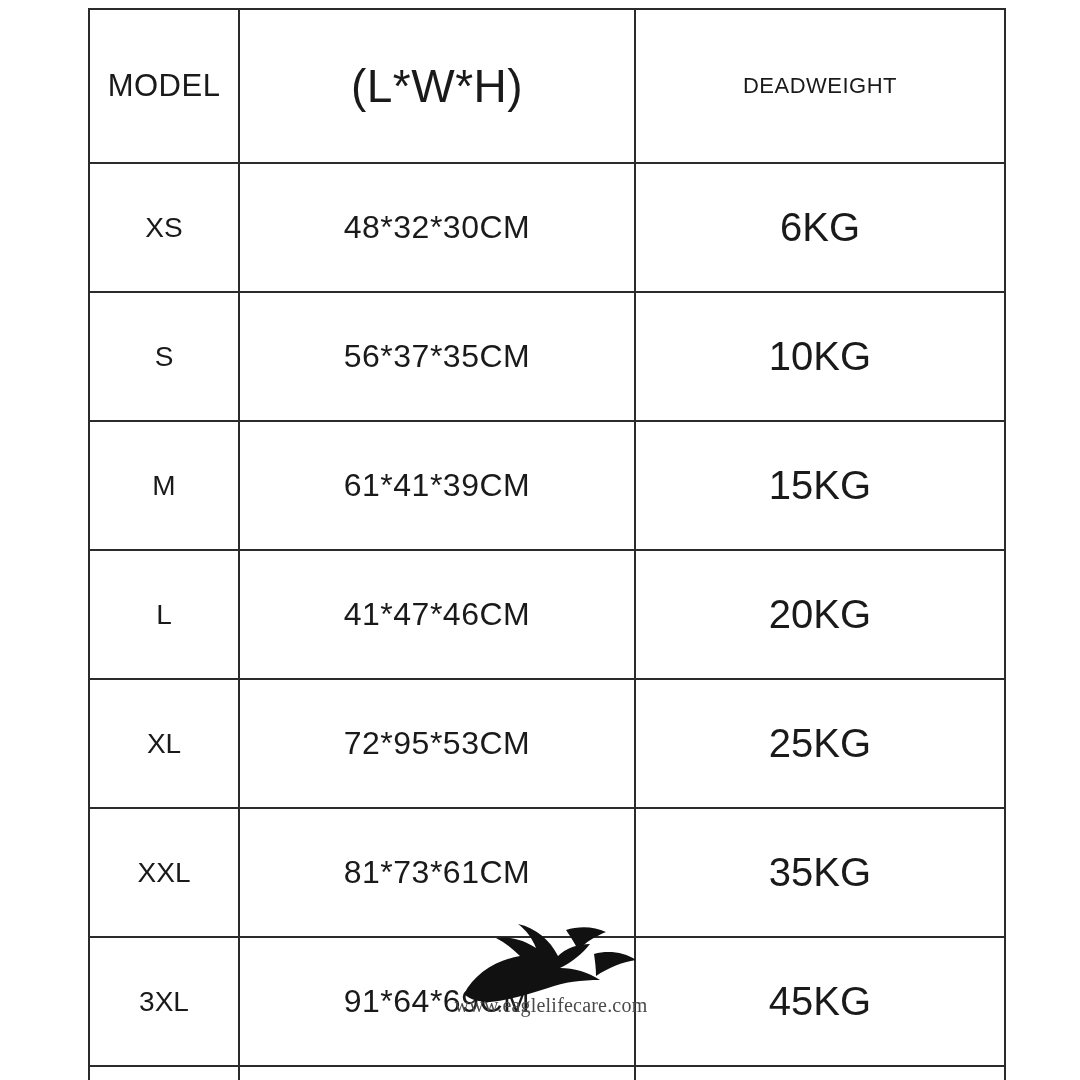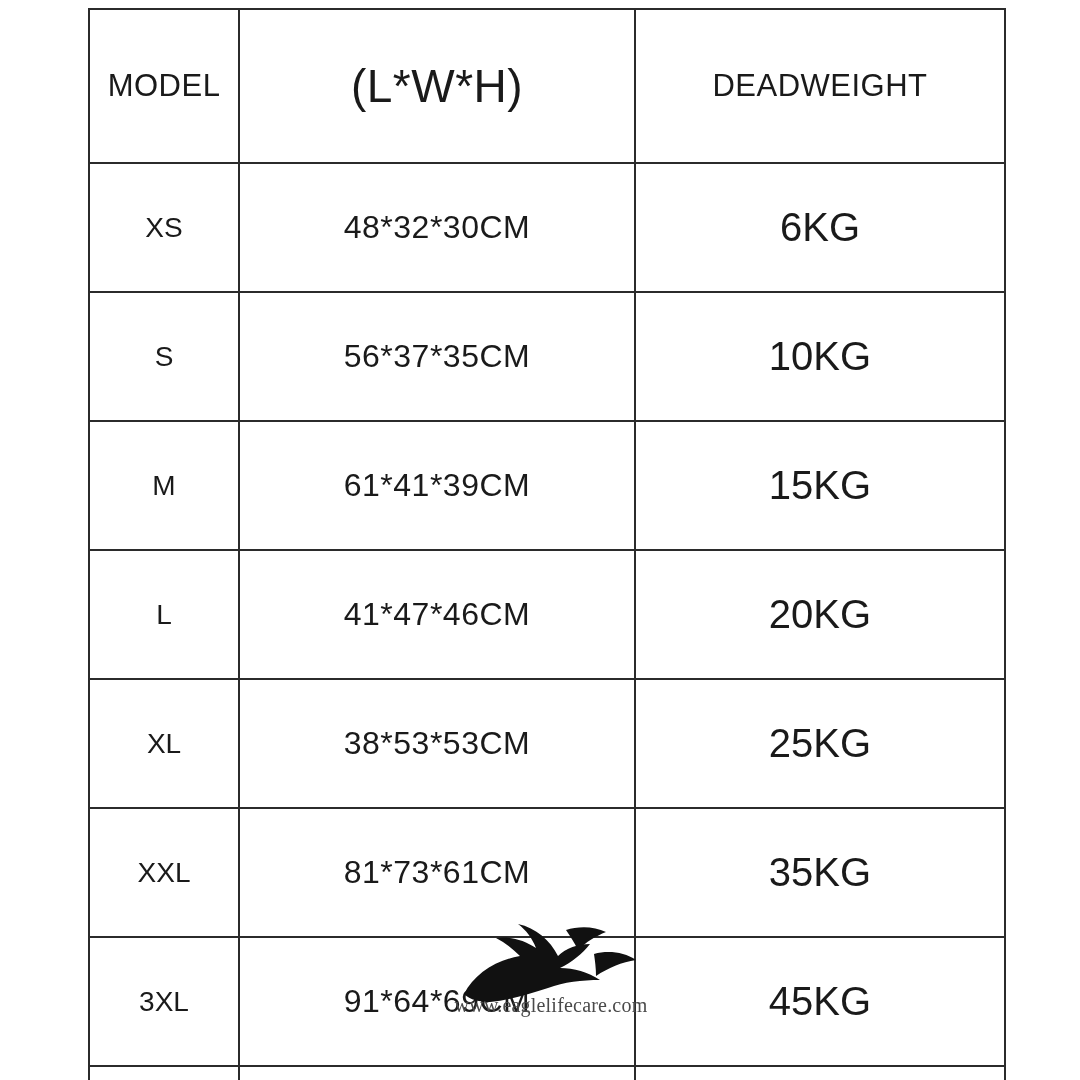--- a/index.html
+++ b/index.html
@@ -54,21 +54,21 @@
     font-size: 31px;
     font-weight: 700;
     letter-spacing: 0.5px;
   }
   .hdr-dims {
     font-size: 46px;
     font-weight: 400;
     letter-spacing: 0.5px;
   }
   .hdr-dw {
-    font-size: 31px;
+    font-size: 22px;
     font-weight: 700;
     letter-spacing: 0.5px;
   }
 
   
   tr.data-row td {
     height: 127px;
   }
   .cell-model {
     font-size: 28px;
@@ -149,21 +149,21 @@
       </tr>
 
       <tr class="data-row">
         <td class="cell-model">L</td>
         <td class="cell-dims">41*47*46CM</td>
         <td class="cell-dw">20KG</td>
       </tr>
 
       <tr class="data-row">
         <td class="cell-model">XL</td>
-        <td class="cell-dims">38*53*53CM</td>
+        <td class="cell-dims">72*95*53CM</td>
         <td class="cell-dw">25KG</td>
       </tr>
 
       <tr class="data-row">
         <td class="cell-model">XXL</td>
         <td class="cell-dims">81*73*61CM</td>
         <td class="cell-dw">35KG</td>
       </tr>
 
       <tr class="data-row">

